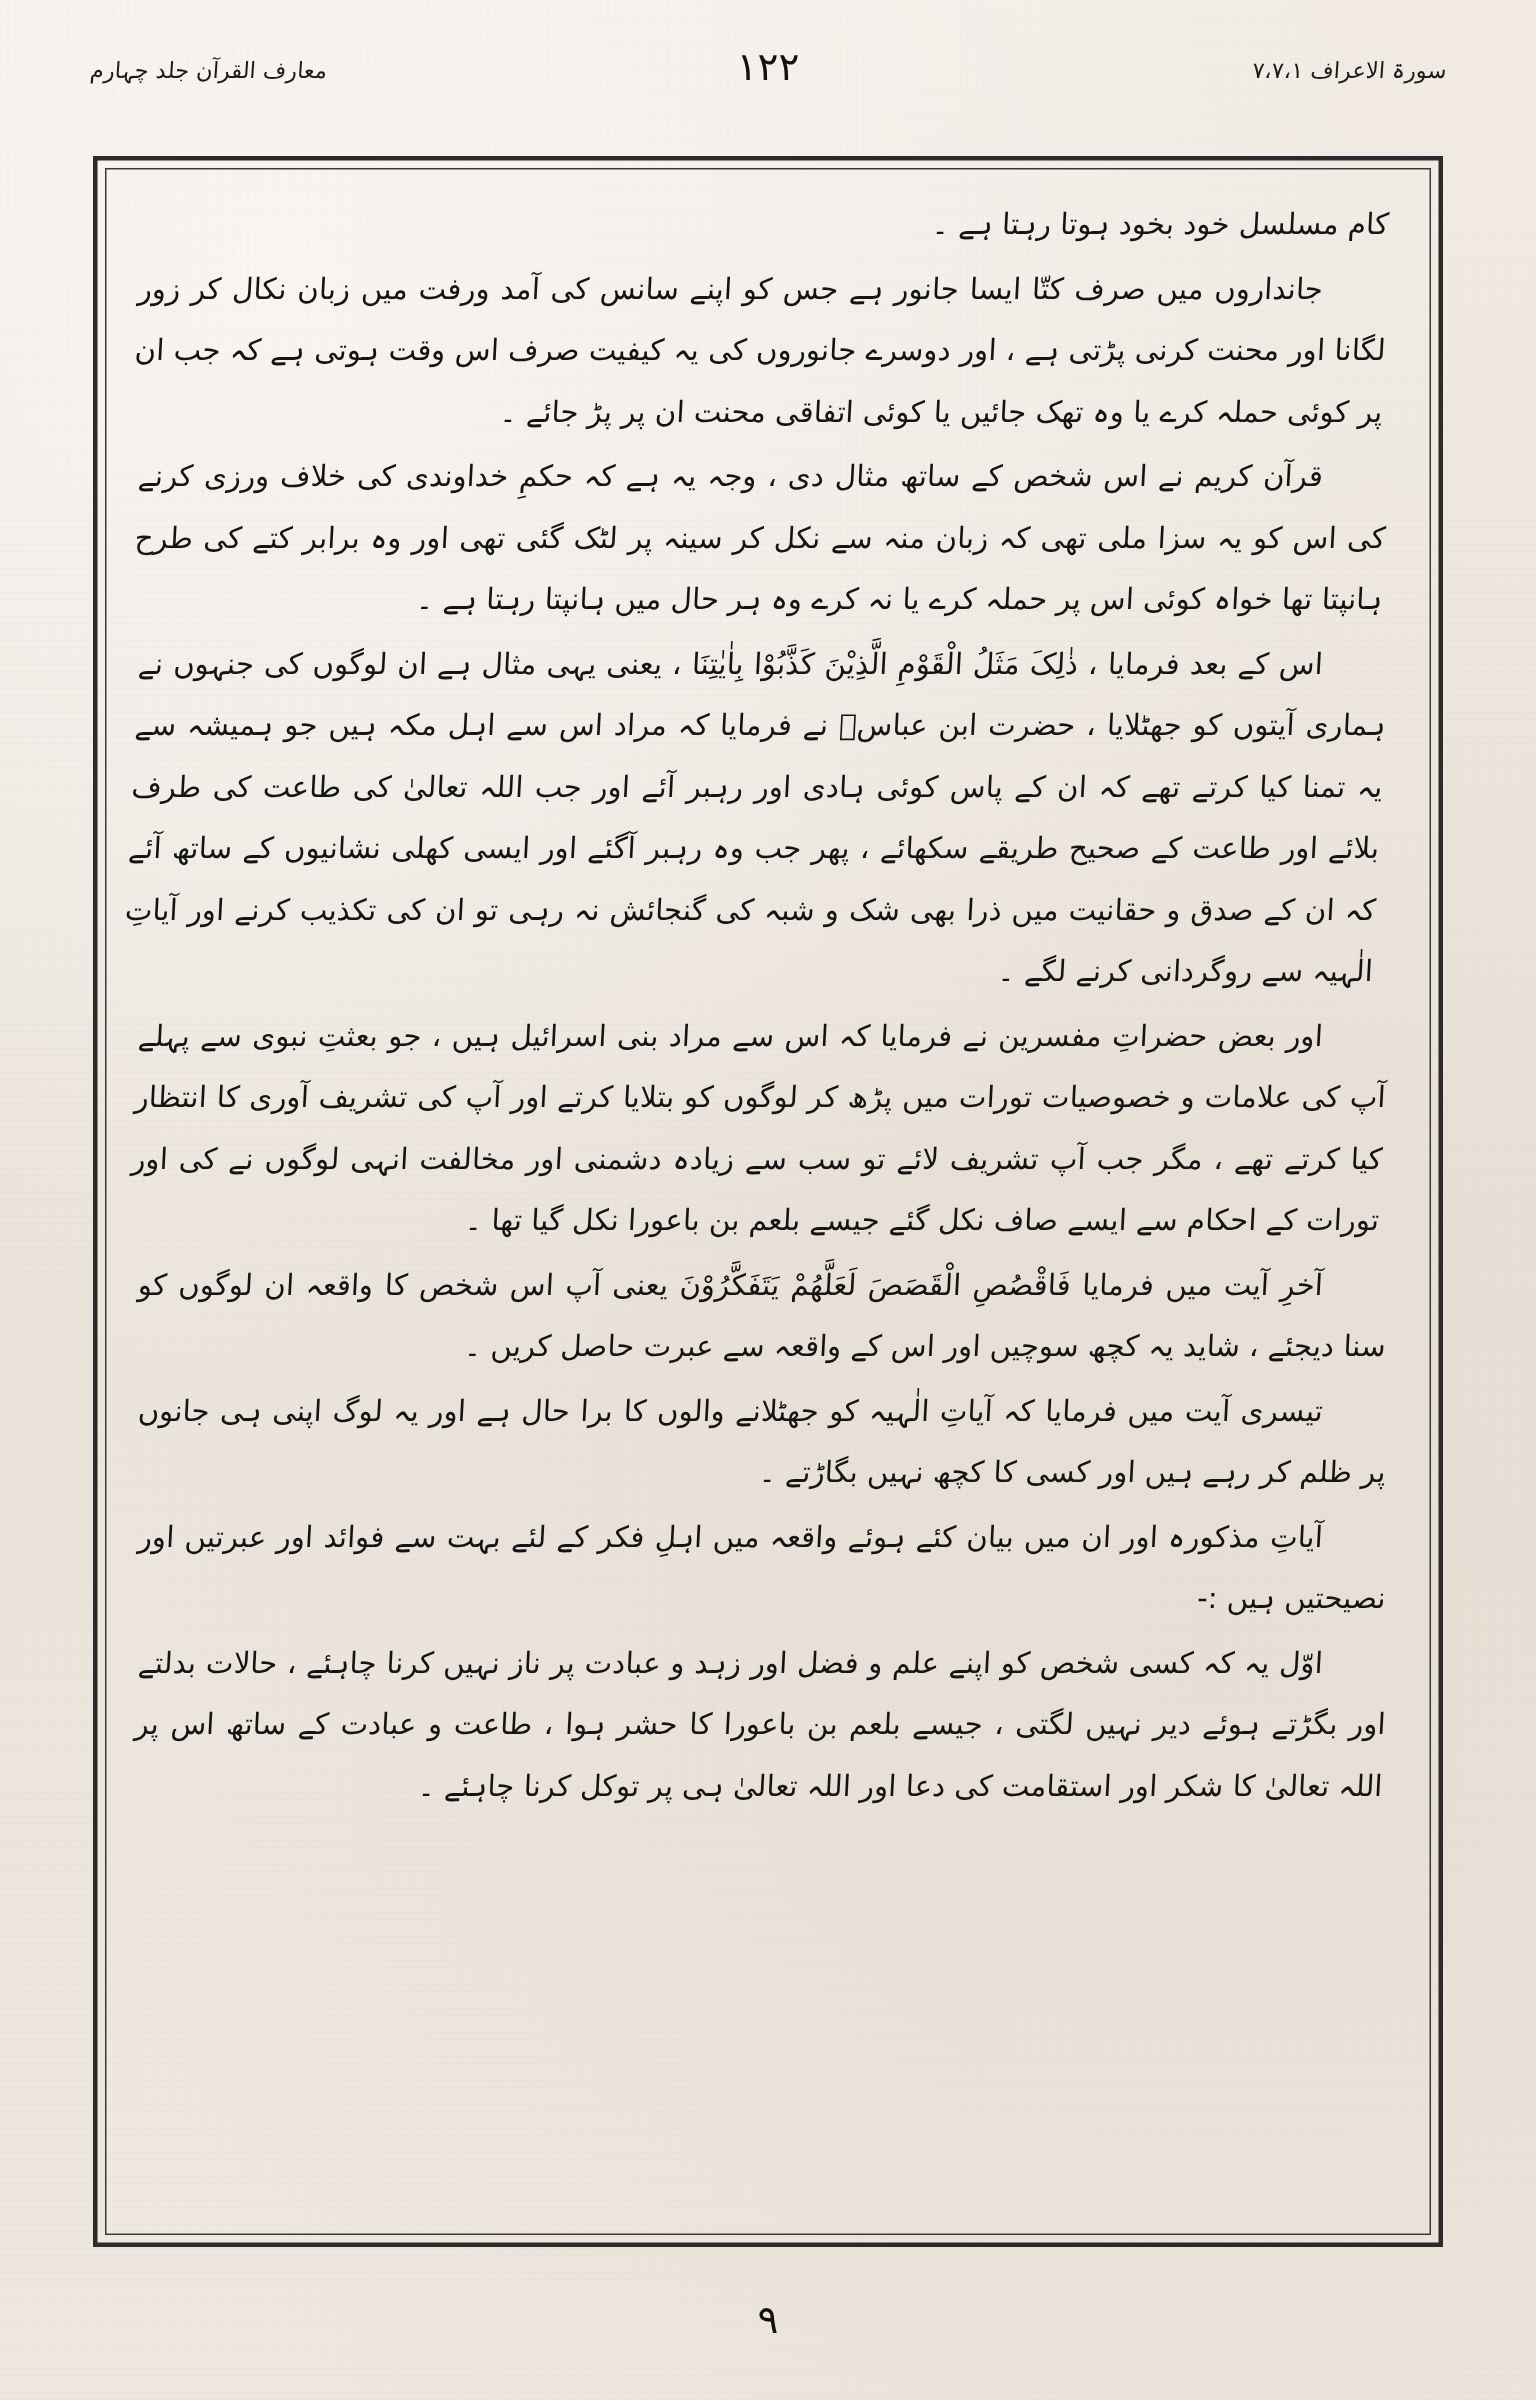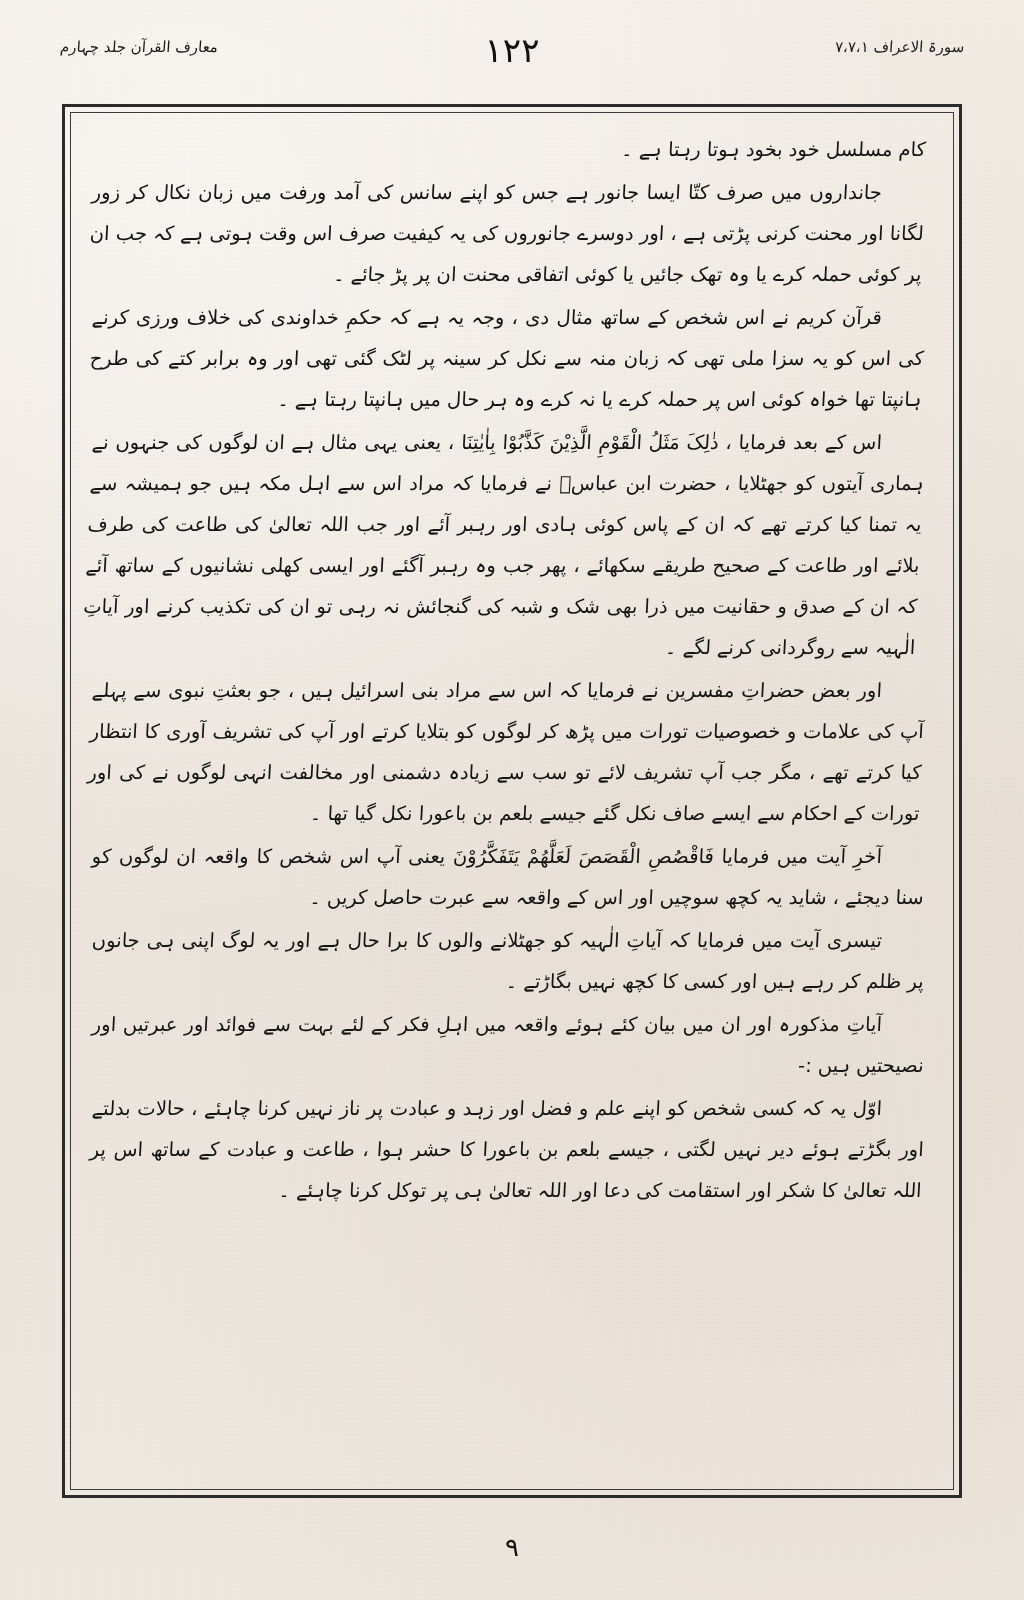--- a/index.html
+++ b/index.html
@@ -53,21 +53,21 @@
     white-space: nowrap;
     transform: skewX(-4deg);
   }
   .hdr-left { transform: skewX(-4deg); }
   .page-number {
     position: absolute;
     left: 50%;
     top: 30px;
     transform: translateX(-50%);
     font-family: "DejaVu Sans", sans-serif;
-    font-size: 34px;
+    font-size: 26px;
     color: #111;
     letter-spacing: 2px;
   }
 
   
   .frame-outer {
     position: absolute;
     top: 104px;
     left: 62px;
     width: 900px;

